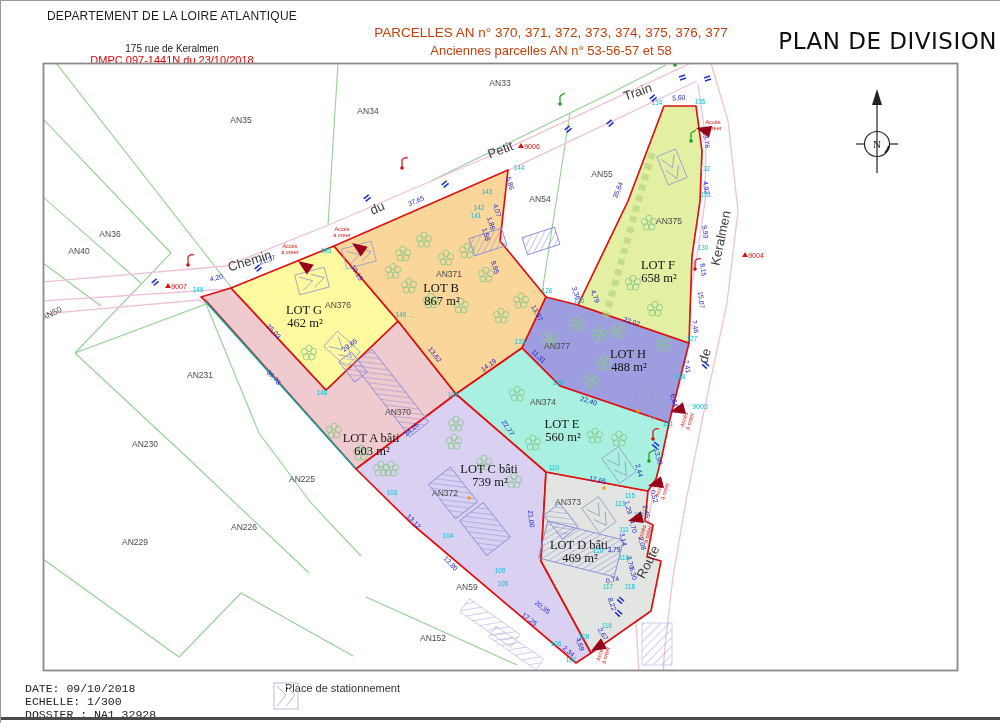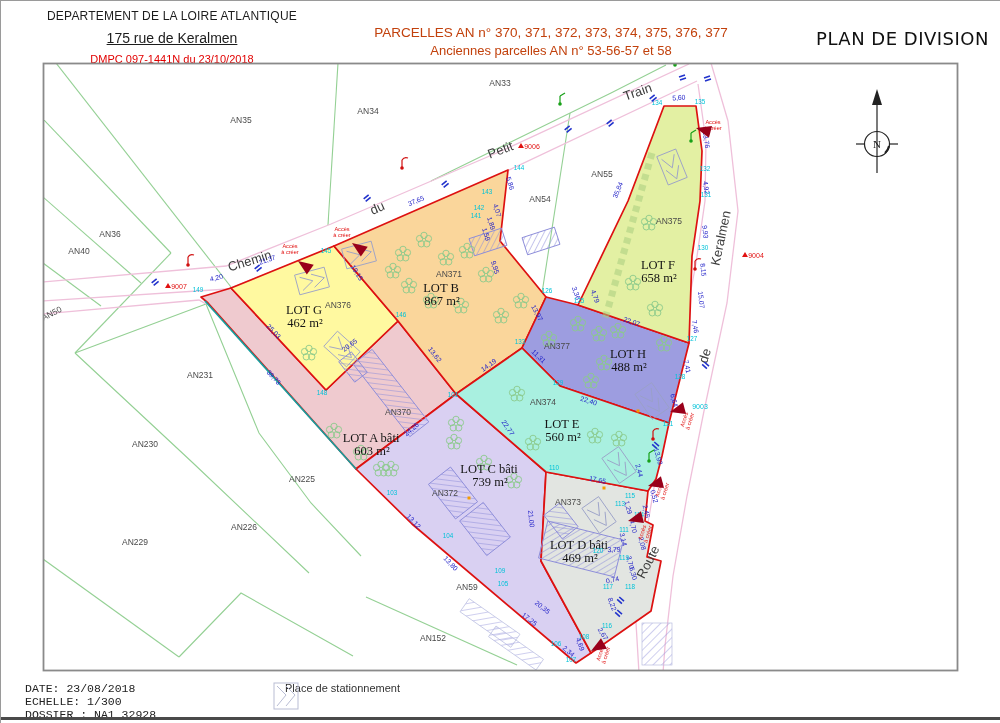--- a/index.html
+++ b/index.html
@@ -1,26 +1,26 @@
 <!DOCTYPE html>
 <html><head>
 <meta charset="utf-8">
 <style>
   html,body{margin:0;padding:0;background:#e8e8e8;}
   .page{position:relative;width:1000px;height:723px;background:#ffffff;overflow:hidden;
         border:1px solid #9a9a9a;font-family:"Liberation Sans",sans-serif;}
   .hdr-left{position:absolute;left:6px;top:8px;width:330px;text-align:center;color:#1c1c1c;}
   .hdr-left .l1,.hdr-left .l2{font-size:12px;letter-spacing:.2px;}
-  .hdr-left .l3{font-size:14px;margin-top:7px;text-decoration:underline;}
-  .hdr-left .dmpc{font-size:11px;color:#e20000;margin-top:7px;}
+  .hdr-left .l3{font-size:10px;margin-top:20px;}
+  .hdr-left .dmpc{font-size:11px;color:#e20000;}
   .hdr-center{position:absolute;left:320px;top:24px;width:460px;text-align:center;color:#c2410c;}
   .hdr-center .t1{font-size:13.5px;}
   .hdr-center .t2{font-size:13px;margin-top:3px;}
-  .hdr-right{position:absolute;right:12px;top:27px;font-family:"DejaVu Sans",sans-serif;
-             font-size:18px;color:#101010;letter-spacing:.5px;}
+  .hdr-right{position:absolute;right:4px;top:27px;font-family:"DejaVu Sans",sans-serif;
+             font-size:23px;color:#101010;letter-spacing:.5px;}
   .ftr{position:absolute;left:24px;top:681px;font-family:"Liberation Mono",monospace;
        font-size:11.5px;color:#222;line-height:1.15;}
   .legend{position:absolute;left:272px;top:681px;display:flex;align-items:center;}
   .legend .lbl{font-size:11px;color:#333;margin-left:12px;}
   .bottom-line{position:absolute;left:0;top:716px;width:1000px;height:3px;background:#4a4a4a;}
   svg{position:absolute;left:0;top:0;}
   svg text{text-anchor:middle;}
   .t-street{font-family:"Liberation Sans",sans-serif;font-size:13px;fill:#3c3c3c;}
   .t-an{font-family:"Liberation Sans",sans-serif;font-size:8.5px;fill:#4a4a4a;}
   .t-lot{font-family:"Liberation Serif",serif;font-size:12.5px;fill:#141414;}
@@ -416,21 +416,21 @@
       <polygon points="871,104 876,88 881,104" fill="#222" stroke="none"></polygon>
       <circle cx="876" cy="143" r="12.5"></circle>
       <path d="M884,152 a12.5,12.5 0 0 0 4,-7" stroke-width="2"></path>
       <line x1="855" y1="143" x2="863" y2="143"></line>
         <line x1="889" y1="143" x2="897" y2="143"></line>
       <text x="876" y="147" class="t-n" stroke="none" fill="#111">N</text>
     </g>
   </svg>
 
   <div class="ftr">
-    <div>DATE: 23/08/2018</div>
+    <div>DATE: 09/10/2018</div>
     <div>ECHELLE: 1/300</div>
     <div>DOSSIER : NA1 32928</div>
   </div>
   <div class="legend">
     <svg width="26" height="28" viewBox="0 0 26 28">
       <g stroke="#b9bdd4" fill="none" stroke-width="1">
         <rect x="1" y="1" width="24" height="26"></rect>
         <polyline points="4,4 13,13 4,24"></polyline>
         <polyline points="13,4 22,13 13,24"></polyline>
       </g>

